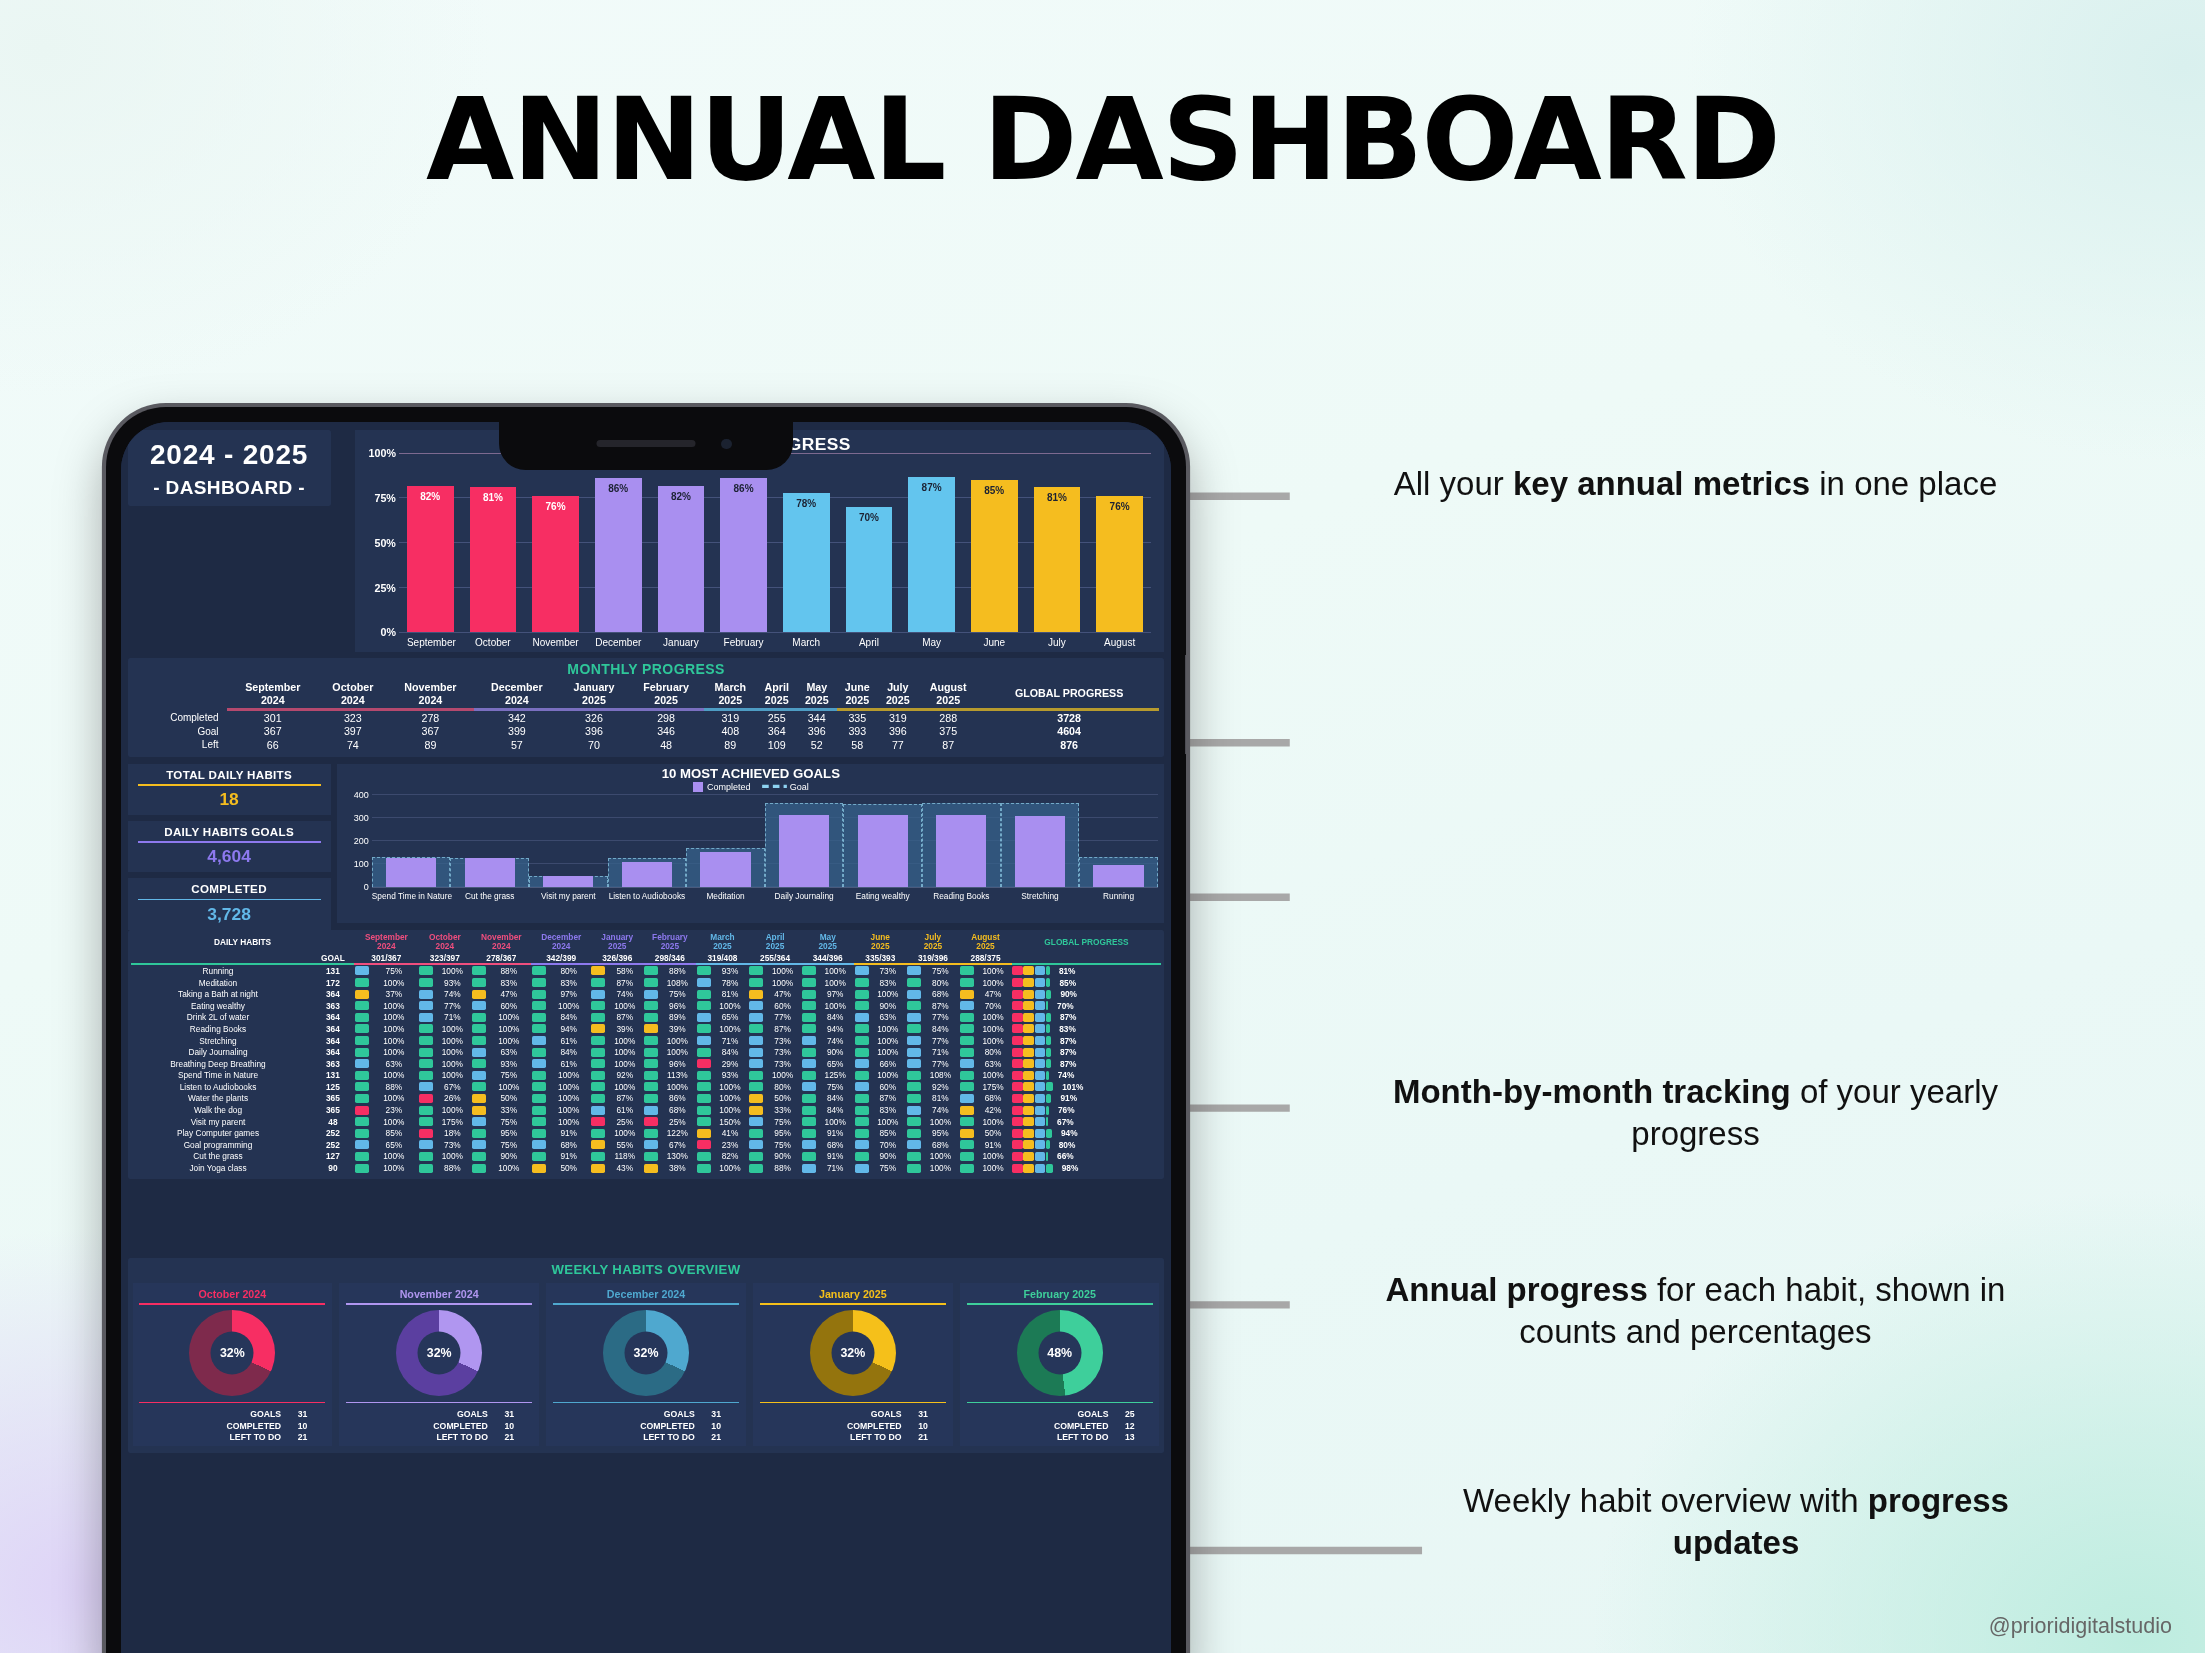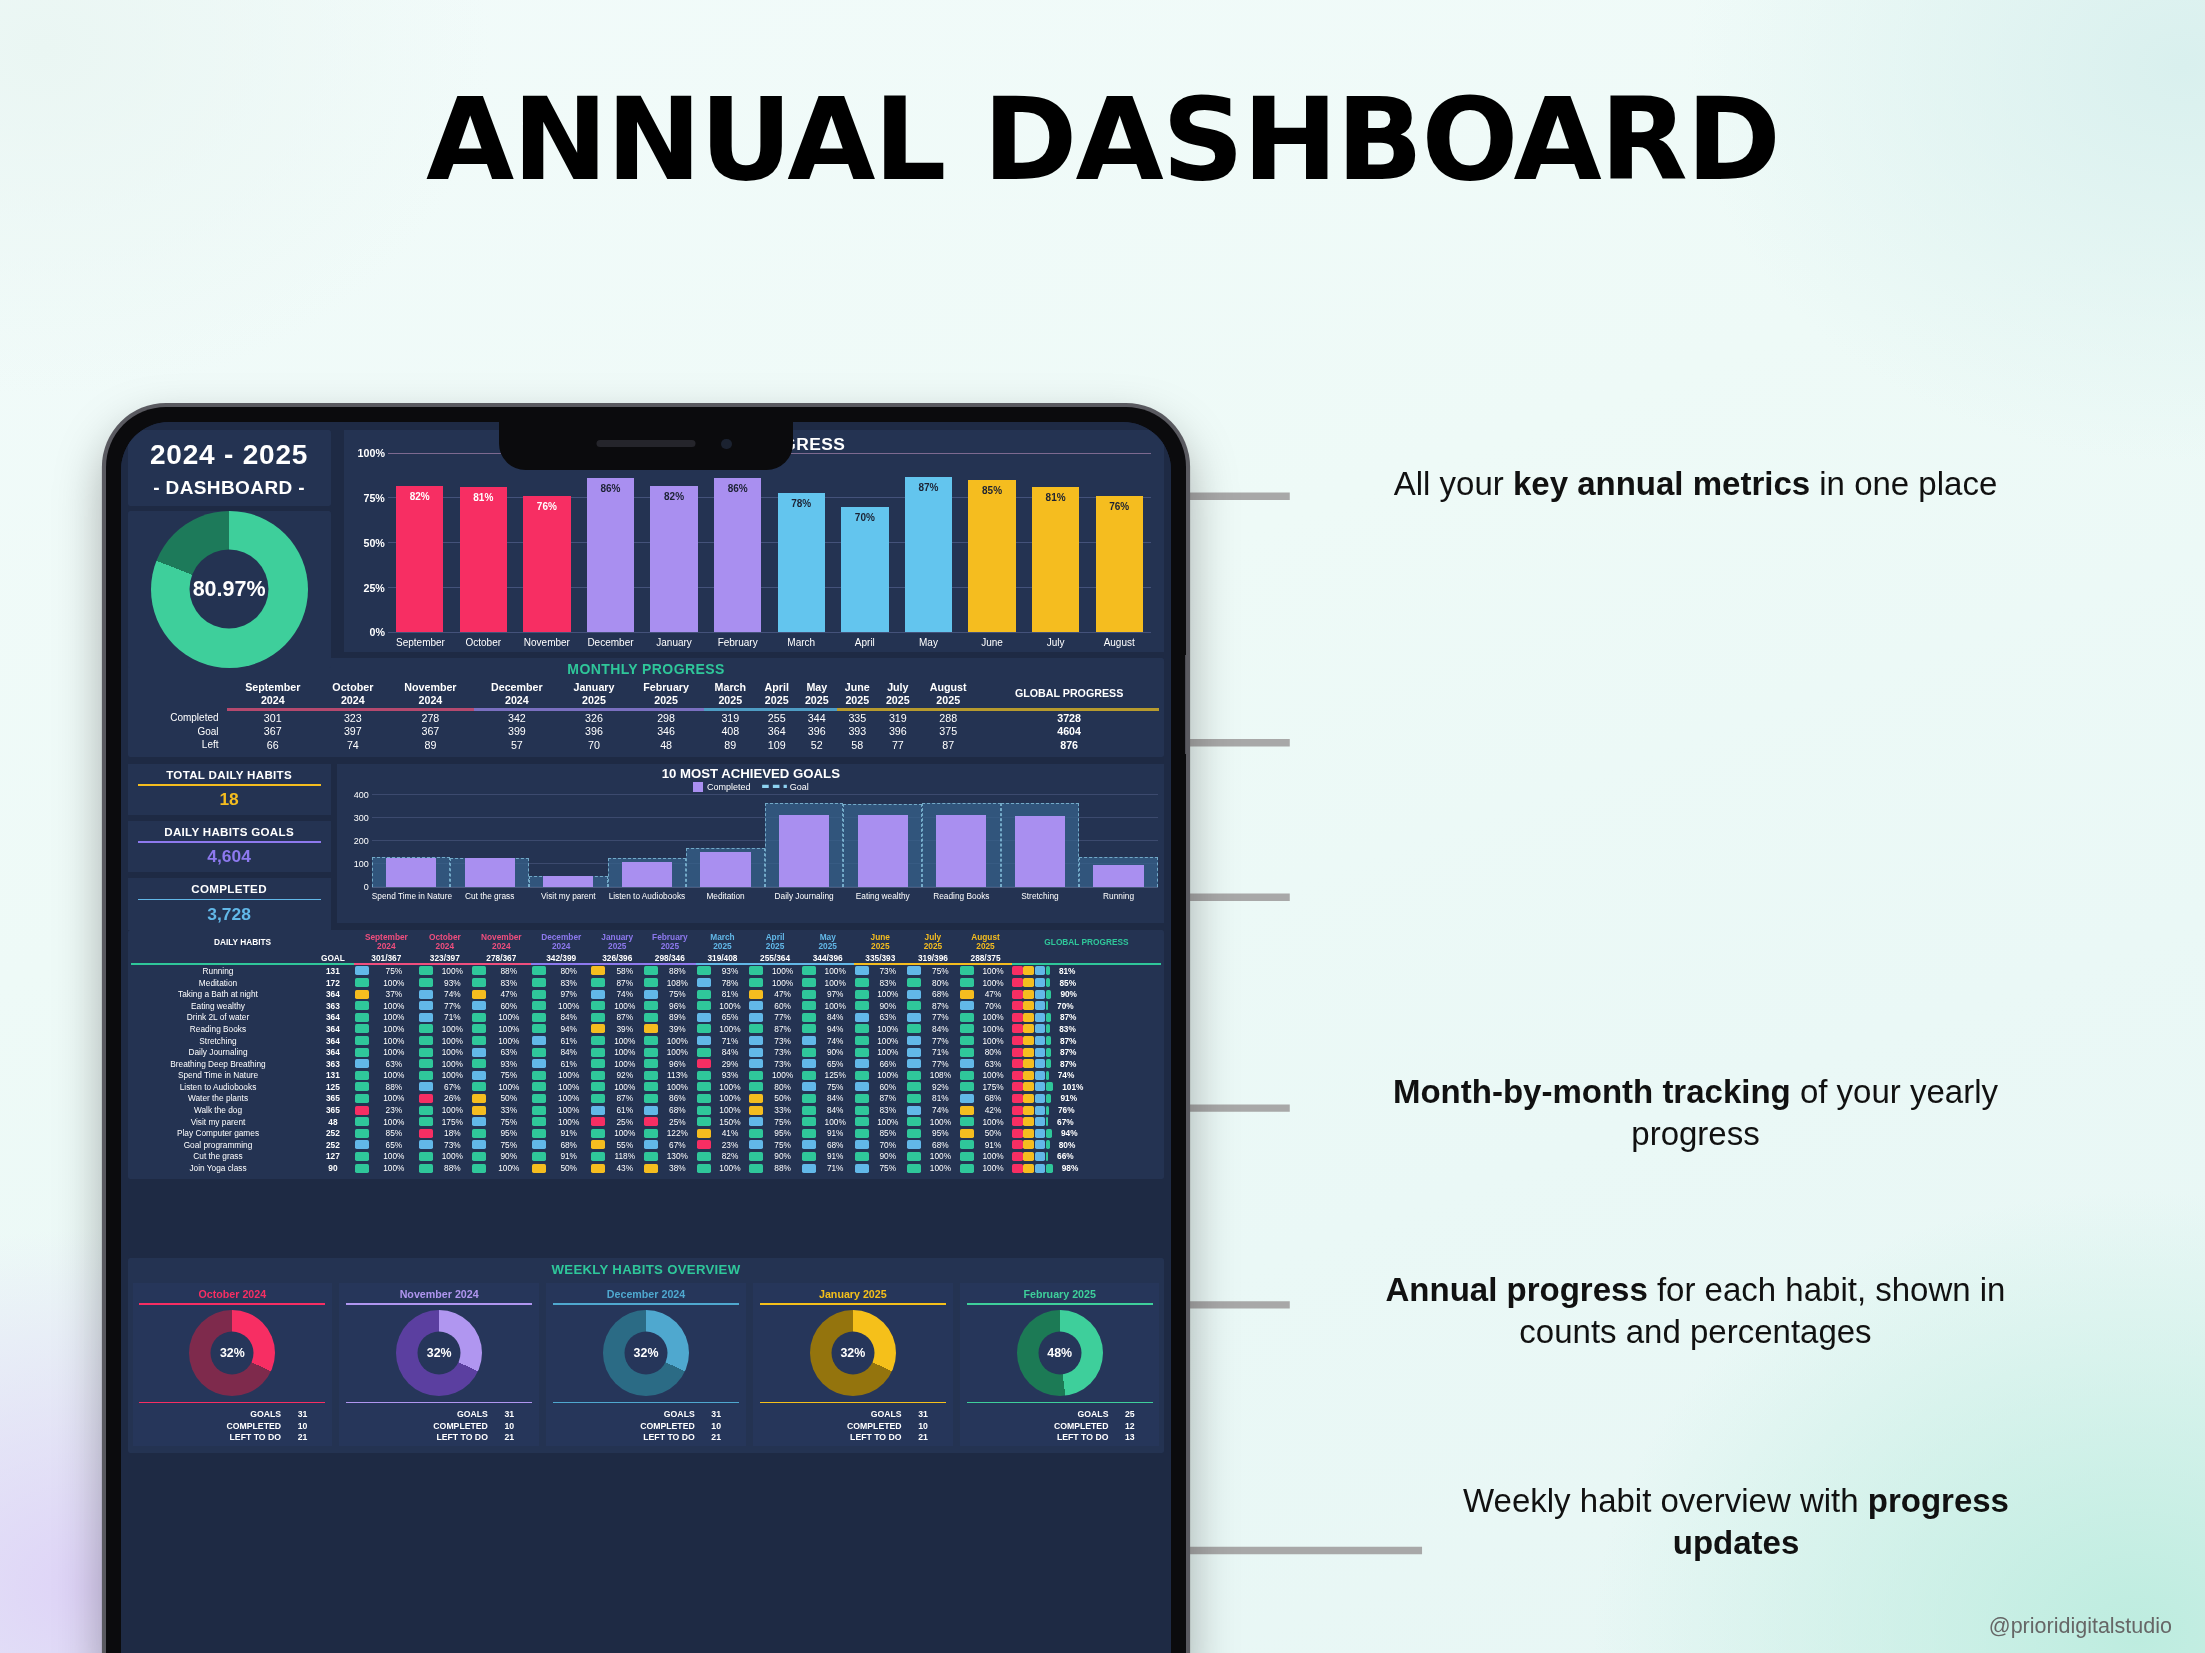--- a/index.html
+++ b/index.html
@@ -48,21 +48,21 @@
     width:99px; height:7.4px; border-radius:4.1px; background:#25252b;
   }
   .notch .cam{ position:absolute; right:61px; top:16.5px; width:10.7px; height:10.7px; border-radius:50%; background:#1b2230; }
   .side-btn{ position:absolute; right:-4.1px; width:5px; border-radius:0 3.3px 3.3px 0; background:#4c4c53; }
 
   
   .sheet{ position:absolute; inset:0; background:#1e2a44; padding:8.3px 6.6px; }
   .card{ background:#243352; border-radius:2.5px; }
   .hdr-teal{ color:#2fc79a; }
 
-  .row1{ display:flex; gap:13px; height:222px; }
+  .row1{ display:flex; gap:24px; height:222px; }
   .col-left{ width:203px; display:flex; flex-direction:column; gap:5px; }
   .yearbox{ background:#243352; padding:8.3px 0 6.6px; text-align:center; }
   .yearbox .yr{ color:#fff; font-size:28px; font-weight:bold; letter-spacing:0.8px; }
   .yearbox .db{ color:#fff; font-size:19px; font-weight:bold; margin-top:6.6px; letter-spacing:0.4px;}
   .donutbox{ background:#243352; flex:1; display:flex; align-items:center; justify-content:center; }
   .donut{ position:relative; width:157px; height:157px; border-radius:50%; }
   .donut .hole{
     position:absolute; left:50%; top:50%; transform:translate(-50%,-50%);
     width:79px; height:79px; border-radius:50%; background:#243352;
     display:flex; align-items:center; justify-content:center;
@@ -186,25 +186,20 @@
           <div class="cam"></div>
       </div>
 
       <div class="sheet">
 
         <div class="row1">
           <div class="col-left">
             <div class="yearbox card">
               <div class="yr">2024 - 2025</div>
               <div class="db">- DASHBOARD -</div>
-            </div>
-            <div class="donutbox card">
-              <div class="donut" id="mainDonut" style="background: conic-gradient(rgb(62, 207, 155) 0deg, rgb(62, 207, 155) 291.492deg, rgb(29, 122, 90) 291.492deg, rgb(29, 122, 90) 360deg);">
-                <div class="hole">80.97%</div>
-              </div>
             </div>
           </div>
 
           <div class="barpanel">
             <div class="ptitle">ANNUAL PROGRESS</div>
             <div class="plot" id="annualPlot">
                 <div class="gl" style="bottom: 0%;"></div>
                 <div class="yl" style="bottom: 0%; position: absolute; transform: translateY(50%);">0%</div>
                 <div class="gl" style="bottom: 25%;"></div>
                 <div class="yl" style="bottom: 25%; position: absolute; transform: translateY(50%);">25%</div>

